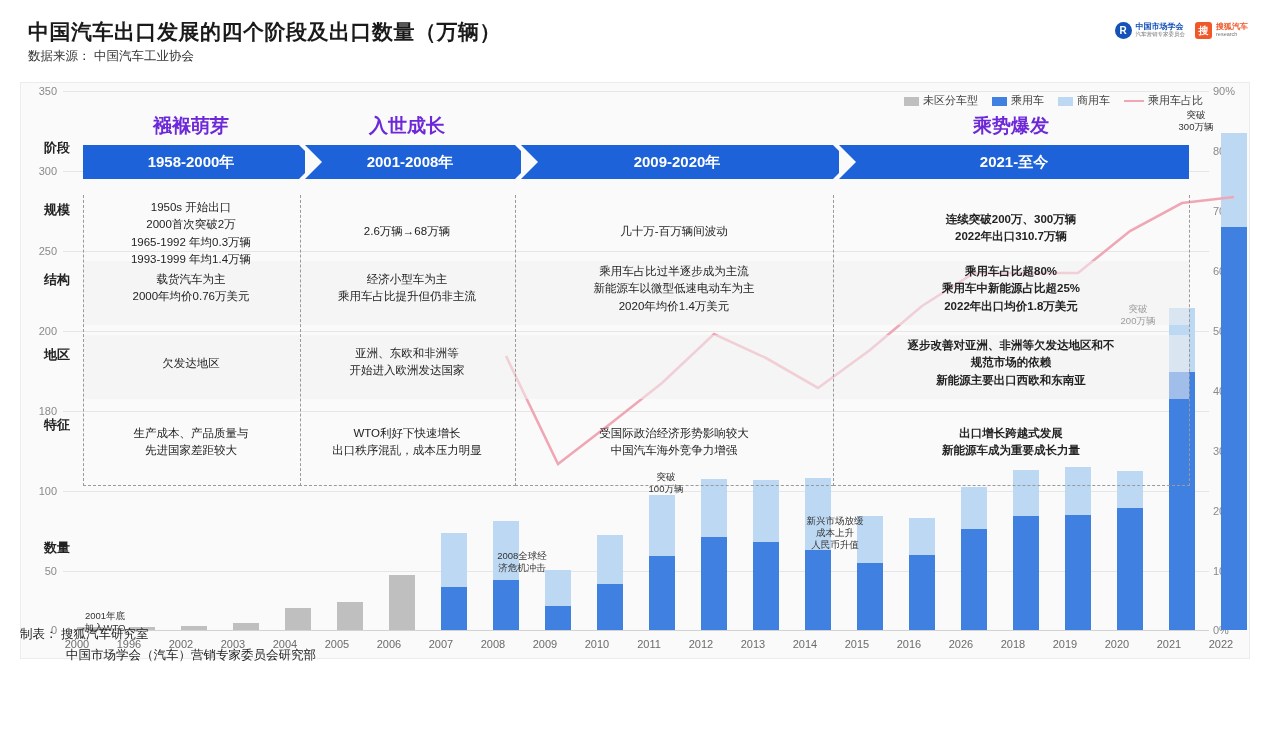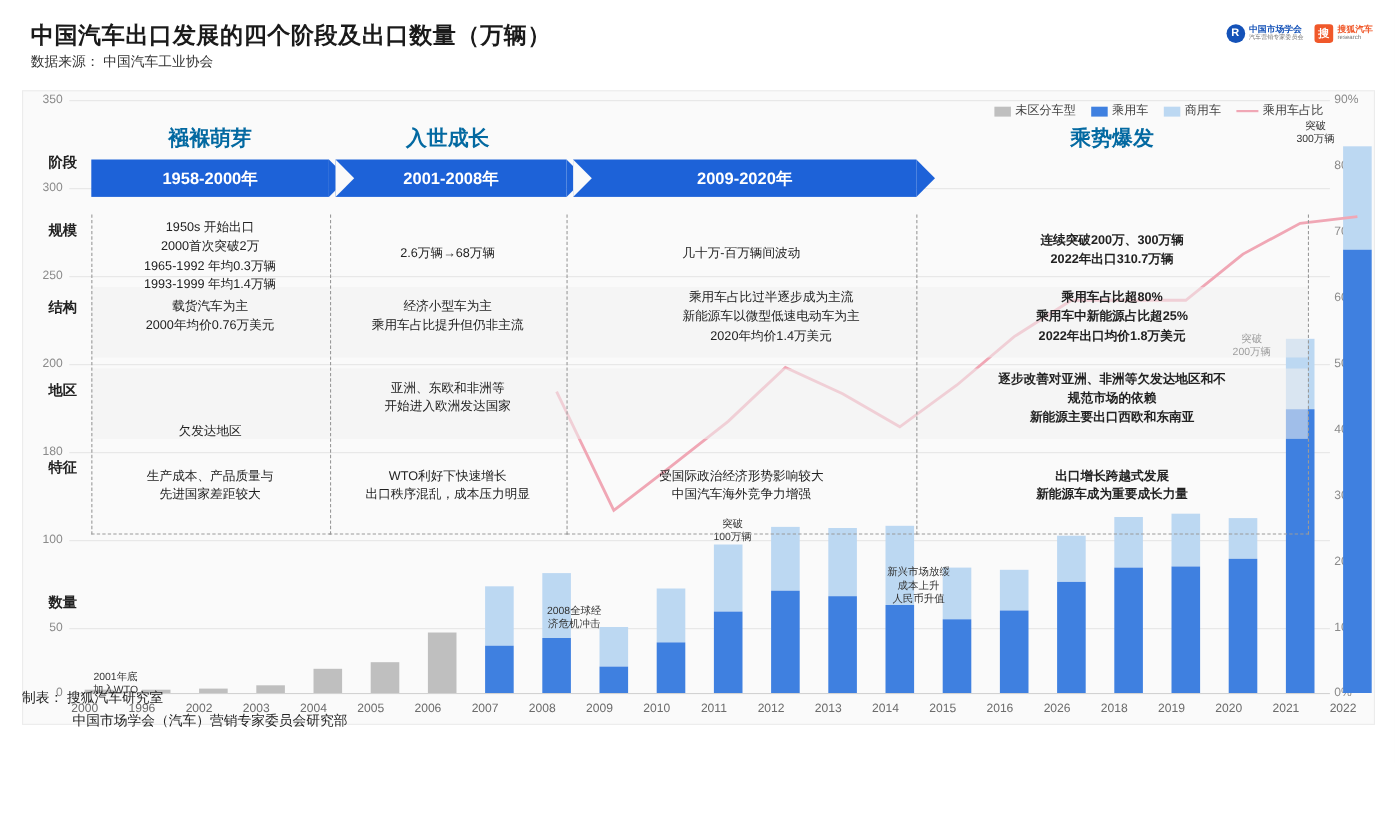--- a/index.html
+++ b/index.html
@@ -103,21 +103,21 @@
     border-left:17px solid #1d62d8;
     z-index:3;
   }
   .phase-head .notch{
     position:absolute;left:0;top:0;width:0;height:0;
     border-top:17px solid transparent;border-bottom:17px solid transparent;
     border-left:17px solid #fafafa;
     z-index:4;
   }
   .phase-name{
-    position:absolute;text-align:center;font-size:19px;font-weight:bold;color:#0369a1;
+    position:absolute;text-align:center;font-size:19px;font-weight:bold;color:#6d28d9;
   }
   .cell{
     position:absolute;text-align:center;font-size:11.5px;color:#222;line-height:1.5;
   }
   .cell.b{font-weight:bold;}
   .band{position:absolute;background:#f1f1f1;}
 
   .note{
     position:absolute;font-size:9.5px;color:#333;line-height:1.25;text-align:center;
   }
@@ -340,32 +340,36 @@
     <div class="phase-head" style="left:284px;top:62px;width:210px;">
       <div class="notch"></div>
         <span>2001-2008年</span>
         <div class="arrow"></div>
       </div>
     <div class="phase-head" style="left:500px;top:62px;width:312px;">
       <div class="notch"></div>
         <span>2009-2020年</span>
         <div class="arrow"></div>
       </div>
+    <div class="phase-head" style="left:818px;top:62px;width:350px;">
+      <div class="notch"></div>
+        <span>2021-至今</span>
+      </div>
 
     <div class="cell" style="left:62px;top:116px;width:216px;">1950s 开始出口<br>2000首次突破2万<br>1965-1992 年均0.3万辆<br>1993-1999 年均1.4万辆</div>
     <div class="cell" style="left:278px;top:140px;width:216px;">2.6万辆→68万辆</div>
     <div class="cell" style="left:494px;top:140px;width:318px;">几十万-百万辆间波动</div>
     <div class="cell b" style="left:812px;top:128px;width:356px;">连续突破200万、300万辆<br>2022年出口310.7万辆</div>
 
     <div class="cell" style="left:62px;top:188px;width:216px;">载货汽车为主<br>2000年均价0.76万美元</div>
     <div class="cell" style="left:278px;top:188px;width:216px;">经济小型车为主<br>乘用车占比提升但仍非主流</div>
-    <div class="cell" style="left:494px;top:180px;width:318px;margin-left:27px;">乘用车占比过半逐步成为主流<br>新能源车以微型低速电动车为主<br>2020年均价1.4万美元</div>
+    <div class="cell" style="left:494px;top:180px;width:318px;">乘用车占比过半逐步成为主流<br>新能源车以微型低速电动车为主<br>2020年均价1.4万美元</div>
     <div class="cell b" style="left:812px;top:180px;width:356px;">乘用车占比超80%<br>乘用车中新能源占比超25%<br>2022年出口均价1.8万美元</div>
 
-    <div class="cell" style="left:62px;top:272px;width:216px;margin-top:29px;">欠发达地区</div>
+    <div class="cell" style="left:62px;top:272px;width:216px;">欠发达地区</div>
     <div class="cell" style="left:278px;top:262px;width:216px;">亚洲、东欧和非洲等<br>开始进入欧洲发达国家</div>
     <div class="cell b" style="left:812px;top:254px;width:356px;">逐步改善对亚洲、非洲等欠发达地区和不<br>规范市场的依赖<br>新能源主要出口西欧和东南亚</div>
 
     <div class="cell" style="left:278px;top:342px;width:216px;">WTO利好下快速增长<br>出口秩序混乱，成本压力明显</div>
     <div class="cell" style="left:62px;top:342px;width:216px;">生产成本、产品质量与<br>先进国家差距较大</div>
     <div class="cell" style="left:494px;top:342px;width:318px;">受国际政治经济形势影响较大<br>中国汽车海外竞争力增强</div>
     <div class="cell b" style="left:812px;top:342px;width:356px;">出口增长跨越式发展<br>新能源车成为重要成长力量</div>
 
   </div>
 

